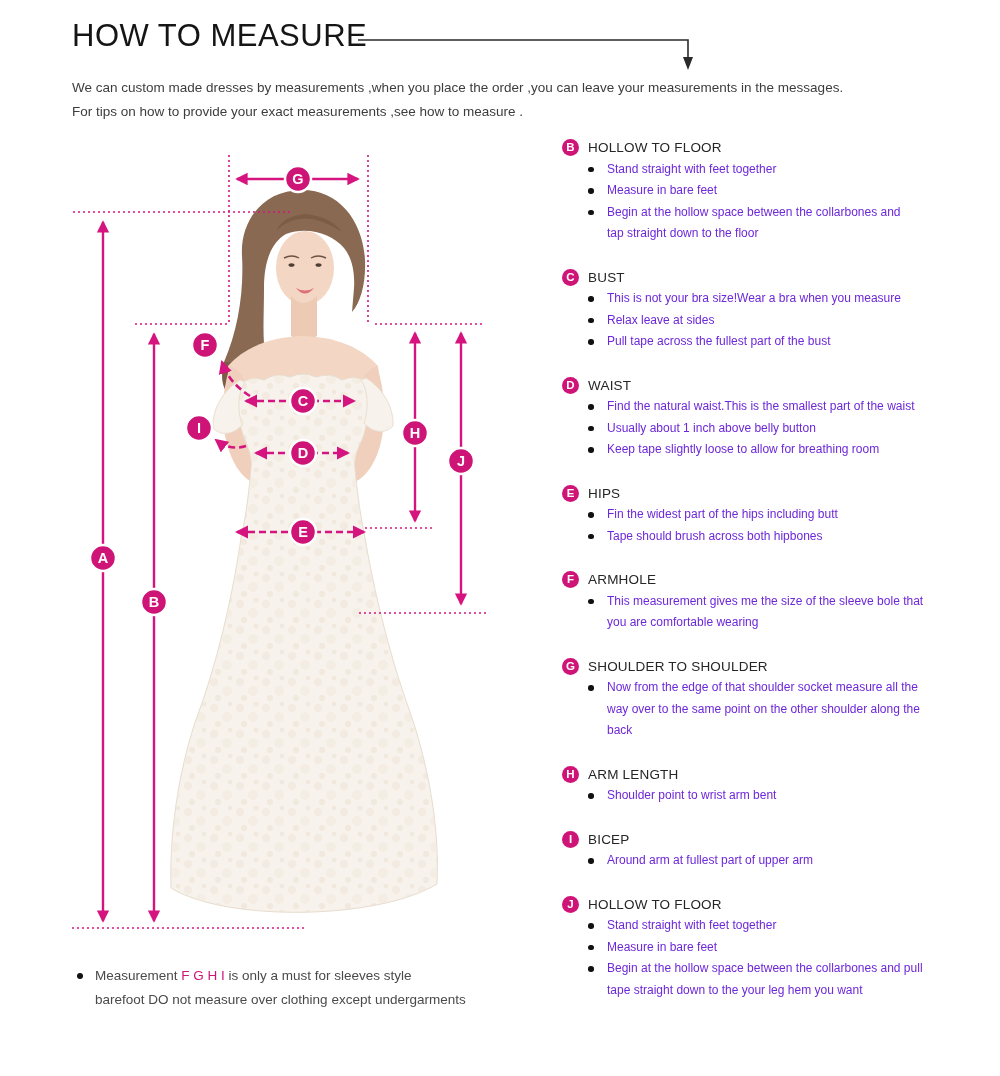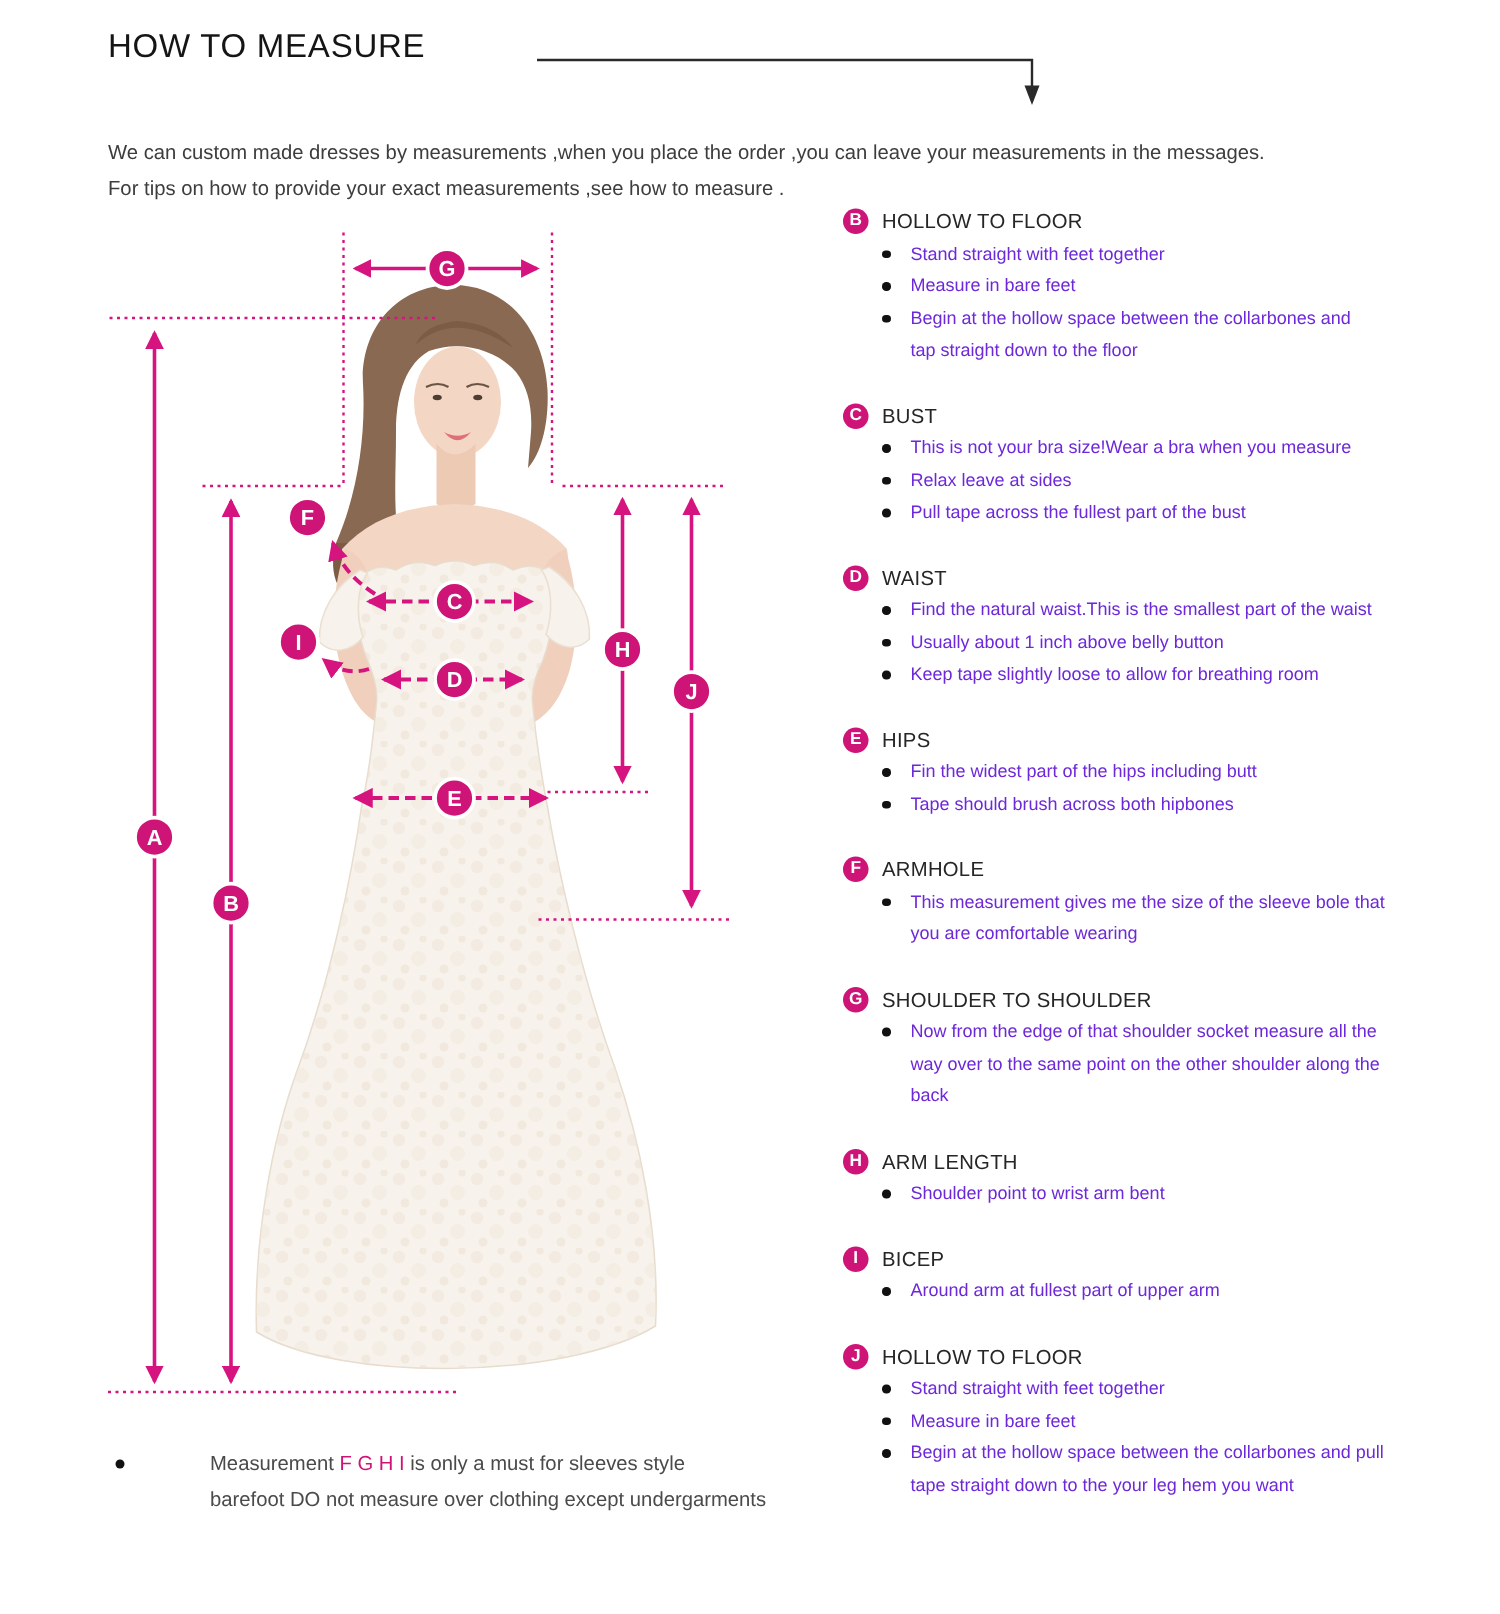--- a/index.html
+++ b/index.html
@@ -1,40 +1,40 @@
 <!DOCTYPE html>
 <html><head>
 <meta charset="utf-8">
 <style>
   html,body{margin:0;padding:0;background:#fff;}
   body{width:1000px;height:1076px;position:relative;overflow:hidden;
        font-family:"Liberation Sans",sans-serif;color:#333;}
   .abs{position:absolute;}
   
-  #title{left:72px;top:18px;font-size:22px;font-weight:400;letter-spacing:.5px;color:#151515;white-space:nowrap;}
+  #title{left:72px;top:18px;font-size:31px;font-weight:400;letter-spacing:.5px;color:#151515;white-space:nowrap;}
   #title-arrow{left:350px;top:30px;}
   
-  #intro{left:72px;top:90px;font-size:13.5px;color:#3d3d3d;line-height:24px;white-space:nowrap;}
+  #intro{left:72px;top:76px;font-size:13.5px;color:#3d3d3d;line-height:24px;white-space:nowrap;}
   
   #diagram{left:0;top:130px;}
   
   #sections{left:562px;top:131px;width:436px;padding-top:6px;}
   .sec{margin-bottom:22px;}
   .sec-head{display:flex;align-items:center;height:21.5px;}
   .badge{flex:0 0 17px;width:17px;height:17px;border-radius:50%;background:#ce1477;color:#fff;
          font-size:11.5px;font-weight:bold;line-height:17px;text-align:center;margin-right:9px;}
   .sec-title{font-size:13.5px;color:#262626;letter-spacing:.2px;white-space:nowrap;}
   .bullets{margin-left:23px;}
   .brow{display:flex;line-height:21.5px;font-size:12px;color:#6d28d9;}
   .dotcol{flex:0 0 22px;position:relative;}
   .dotcol .dot{position:absolute;left:3px;top:8px;width:5.5px;height:5.5px;border-radius:50%;background:#111;}
   .btext{white-space:nowrap;}
   
   #notes{left:74px;top:964px;}
-  .nrow{display:flex;line-height:23.5px;font-size:13.5px;color:#4a4a4a;gap:45px;}
+  .nrow{display:flex;line-height:23.5px;font-size:13.5px;color:#4a4a4a;}
   .nrow .dotcol{flex:0 0 21px;}
   .nrow .dotcol .dot{top:9px;width:6px;height:6px;}
   .ntext{white-space:nowrap;}
   .accent{color:#ce1477;}
 </style>
 </head>
 <body>
 
 <div id="title" class="abs">HOW TO MEASURE</div>
 <svg id="title-arrow" class="abs" width="350" height="46">

